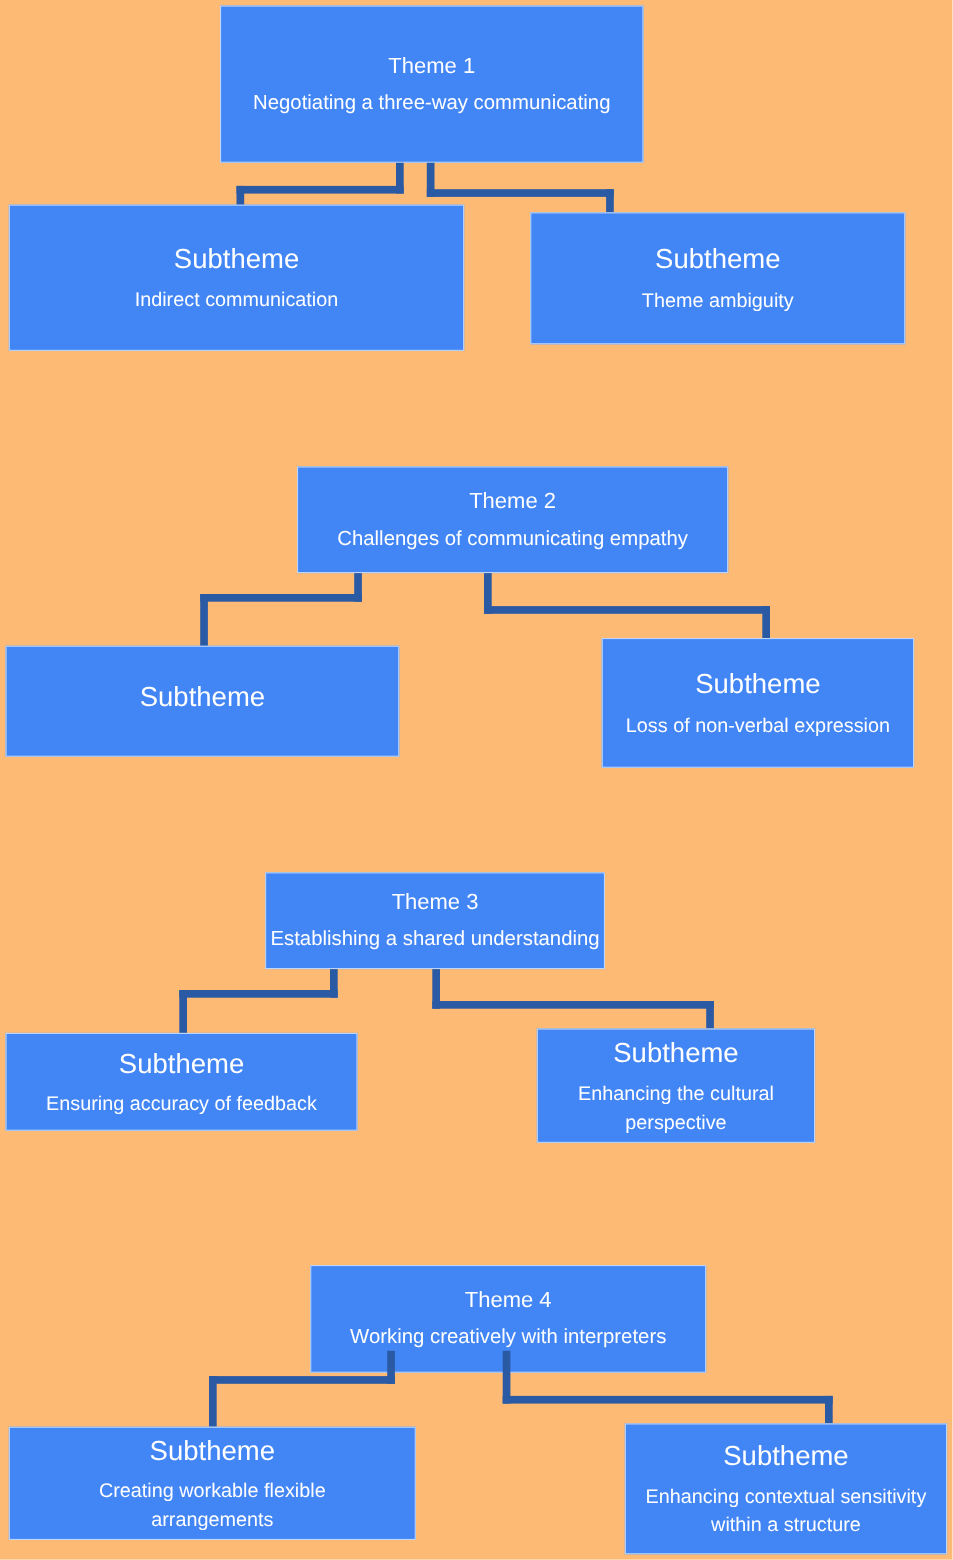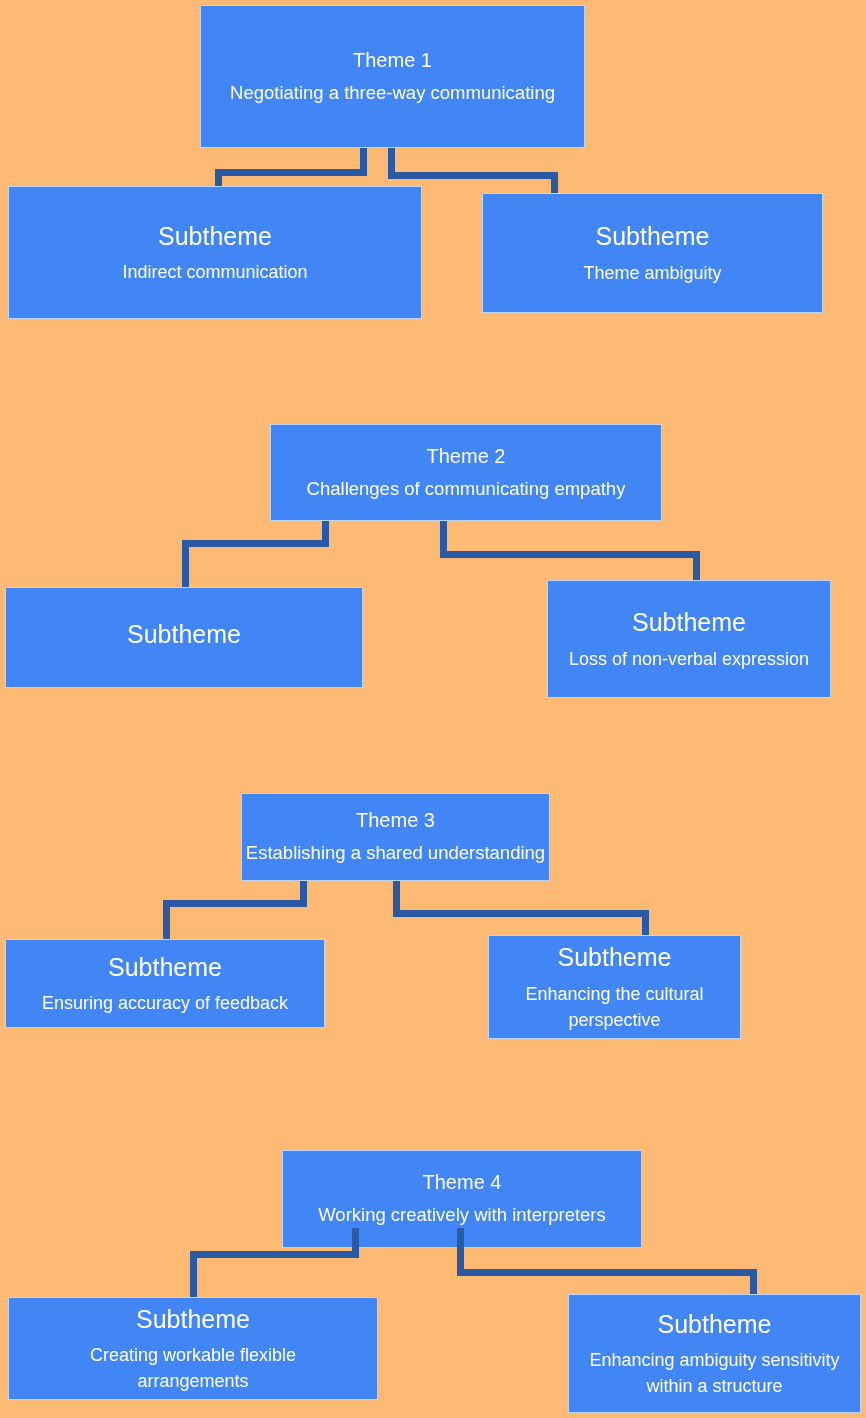--- a/index.html
+++ b/index.html
@@ -136,16 +136,16 @@
   <div class="seg" style="left:457px; top:1269px; width:300px; height:7px;"></div>
   <div class="seg" style="left:750px; top:1269px; width:7px; height:25px;"></div>
 
   <div class="box subtheme pad-wide" style="left:8px; top:1297px; width:370px; height:103px;">
     <div class="title">Subtheme</div>
     <div class="desc">Creating workable flexible arrangements</div>
   </div>
 
   <div class="box subtheme" style="left:568px; top:1294px; width:293px; height:119px;">
     <div class="title">Subtheme</div>
-    <div class="desc">Enhancing ambiguity sensitivity within a structure</div>
+    <div class="desc">Enhancing contextual sensitivity within a structure</div>
   </div>
 
 </div>
 
 </body></html>

